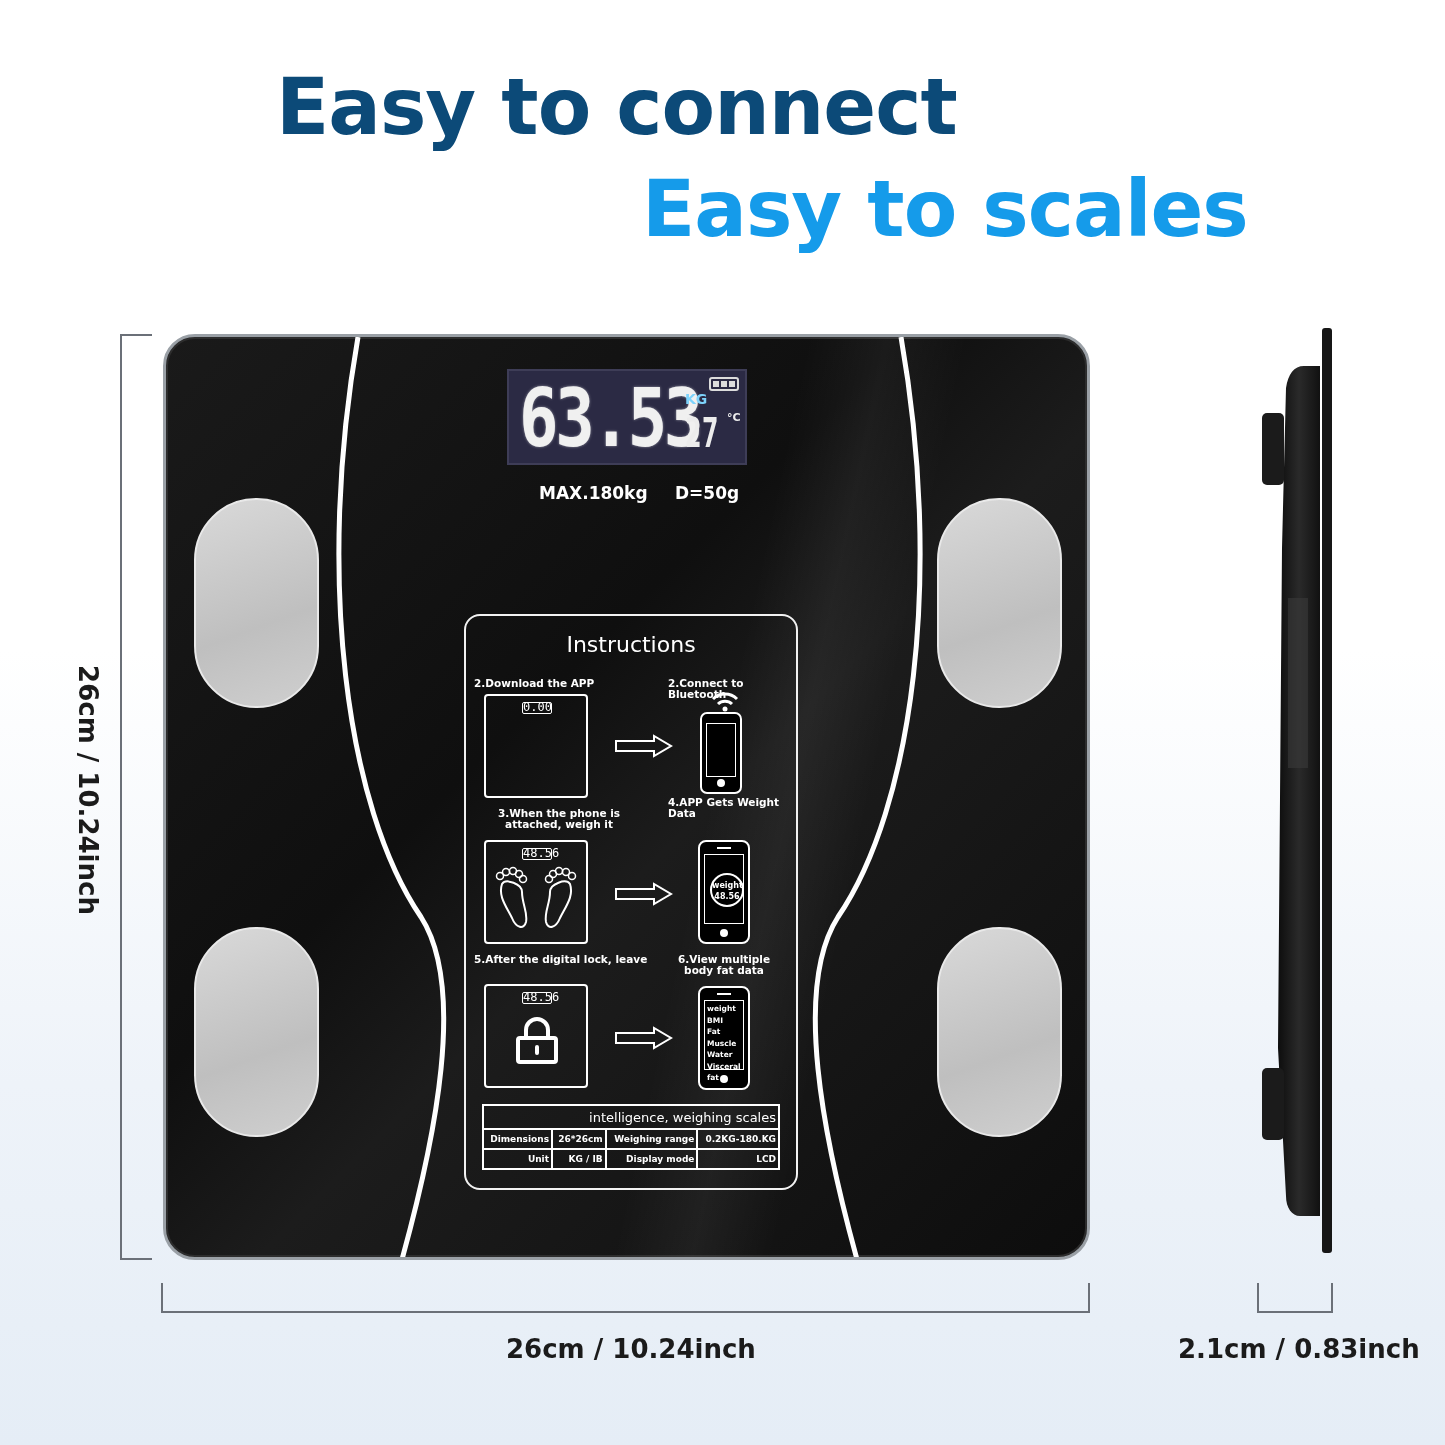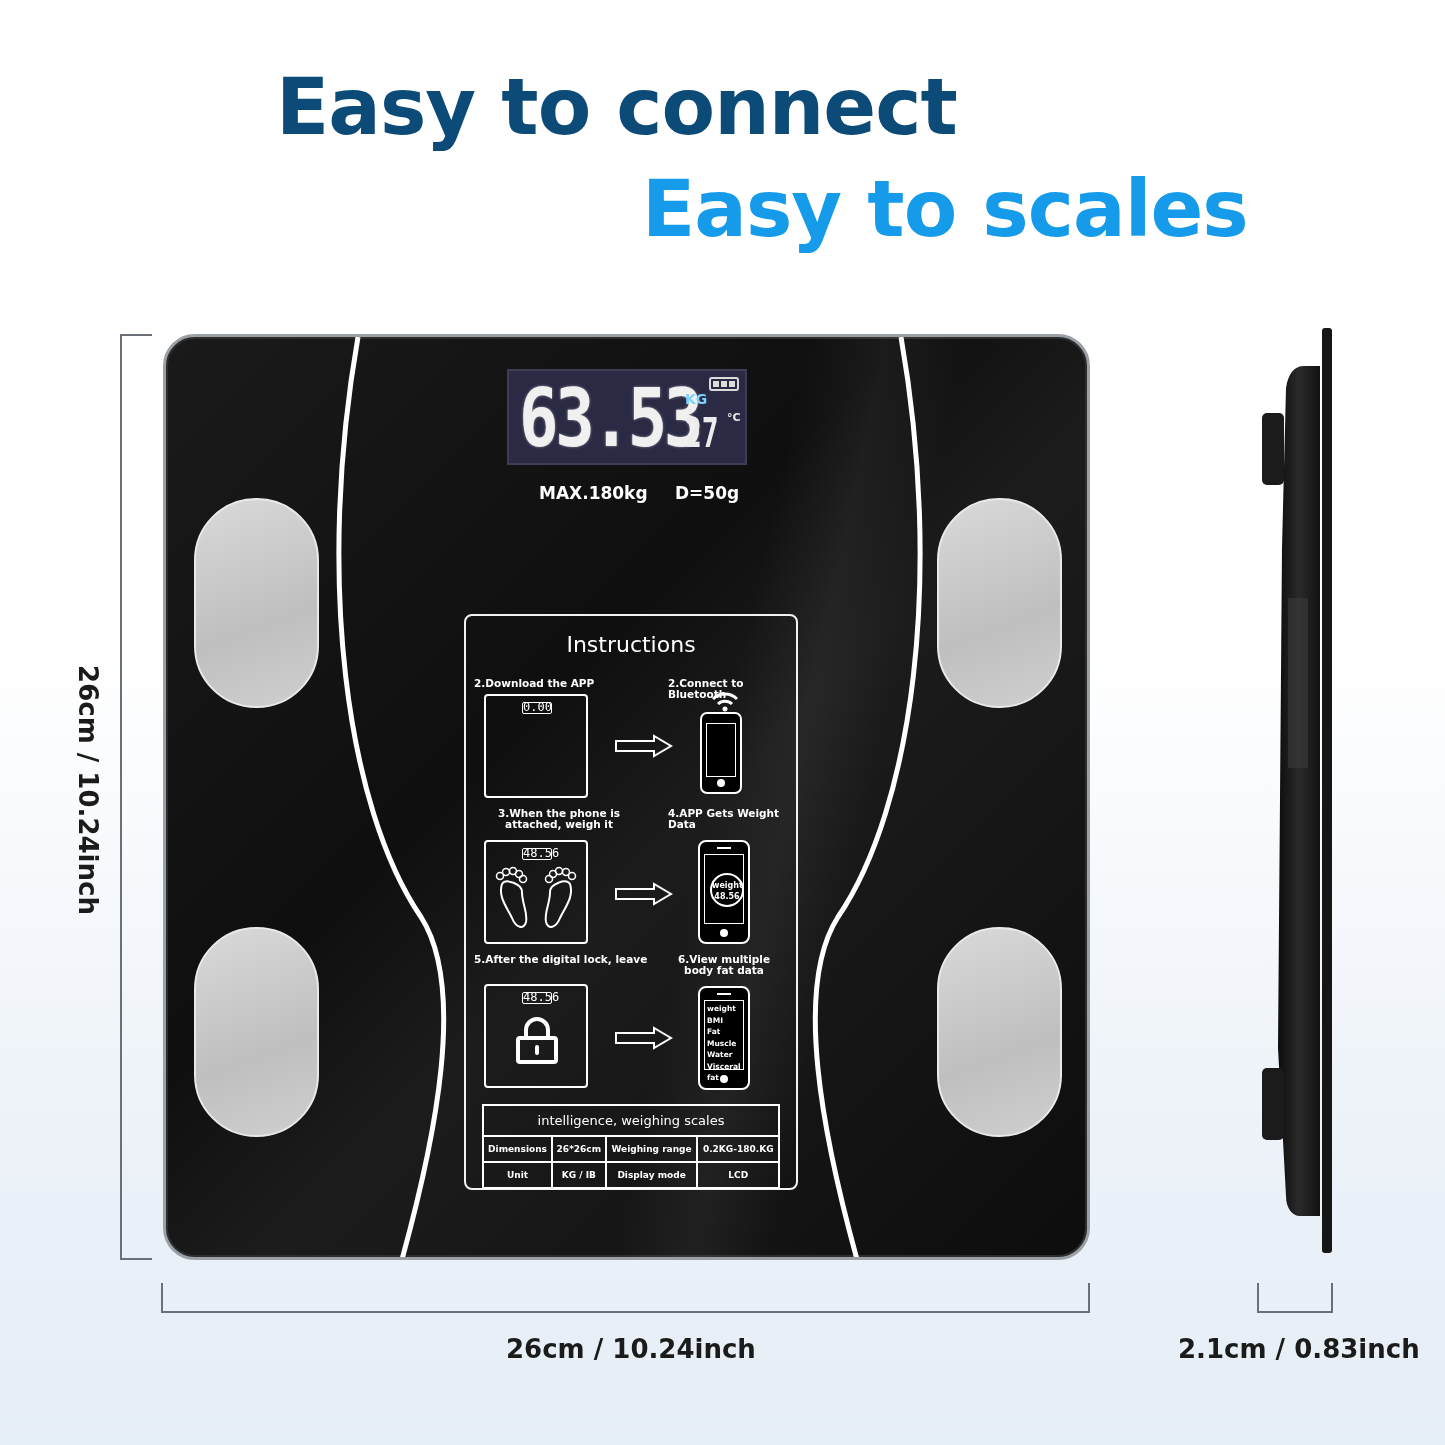--- a/index.html
+++ b/index.html
@@ -73,40 +73,40 @@
   .lcd-deg { position: absolute; left: 218px; top: 40px; font-size: 11px; color: #ececec; font-weight: bold; }
   .lcd-batt { position: absolute; left: 200px; top: 6px; width: 30px; height: 14px; border: 2px solid #dcdcdc; border-radius: 3px; display: flex; gap: 2px; padding: 2px; }
   .lcd-batt span { flex: 1; background: #dcdcdc; }
   .spec-line { position: absolute; top: 146px; font-size: 17px; font-weight: bold; color: #ffffff; text-align: right; }
   .spec-max { left: 373px; }
   .spec-d { left: 497px; margin-left: 12px; }
 
   
   .instr {
     position: absolute; left: 298px; top: 277px; width: 334px; height: 576px;
-    border: 2px solid #f2f2f2; border-radius: 8px;
+    border: 2px solid #f2f2f2; border-radius: 16px;
   }
   .instr-title { position: absolute; left: 0; width: 100%; top: 16px; text-align: center; font-size: 22px; color: #ffffff; }
   .step-label { position: absolute; font-size: 10.5px; font-weight: bold; color: #ffffff; line-height: 11px; }
   .tile { position: absolute; width: 104px; height: 104px; border: 2px solid #ffffff; border-radius: 4px; }
   .tile-disp { position: absolute; left: 36px; top: 6px; width: 30px; height: 12px; border: 1.5px solid #fff; border-radius: 2px; font-size: 12px; color: #fff; text-align: center; line-height: 9px; font-family: "DejaVu Sans Mono", monospace; }
   .arrow { position: absolute; width: 60px; height: 24px; }
   .phone { position: absolute; width: 52px; height: 104px; border: 2px solid #fff; border-radius: 8px; background: #000; }
   .phone-screen { position: absolute; left: 4px; top: 12px; right: 4px; bottom: 18px; background: #fff; }
   .phone-screen.dark { background: #000; border: 1.5px solid #fff; }
   .phone-btn { position: absolute; left: 50%; bottom: 5px; width: 8px; height: 8px; margin-left: -4px; border-radius: 50%; background: #fff; }
   .phone-spk { position: absolute; left: 50%; top: 5px; width: 14px; height: 2px; margin-left: -7px; background: #fff; }
   .weight-circle { position: absolute; left: 5px; top: 18px; width: 34px; height: 34px; border: 2px solid #fff; border-radius: 50%; color: #fff; font-size: 8px; font-weight: bold; text-align: center; line-height: 11px; padding-top: 5px; }
   .metrics { position: absolute; left: 2px; top: 2px; color: #fff; font-size: 7.5px; font-weight: bold; line-height: 11.5px; }
 
   .spec-table {
     position: absolute; left: 16px; top: 488px; width: 298px; border-collapse: collapse;
     color: #fff; font-size: 9px; font-weight: bold;
   }
-  .spec-table td { border: 2px solid #fff; text-align: center; height: 20px; padding: 7px 2px; }
+  .spec-table td { border: 2px solid #fff; text-align: right; height: 20px; padding: 0 2px; }
   .spec-table .cap { font-size: 13px; font-weight: normal; height: 24px; }
 
   
   .side { position: absolute; left: 1250px; top: 328px; width: 90px; height: 925px; }
 </style>
 </head>
 <body>
 
 <div class="headline h1">Easy to connect</div>
 <div class="headline h2">Easy to scales</div>
@@ -181,21 +181,21 @@
         <circle cx="74" cy="6" r="3.5" stroke="#fff" stroke-width="1.5" fill="none"></circle>
         <circle cx="67" cy="5" r="3.5" stroke="#fff" stroke-width="1.5" fill="none"></circle>
         <circle cx="61" cy="8" r="3.5" stroke="#fff" stroke-width="1.5" fill="none"></circle>
         <circle cx="57" cy="13" r="3.5" stroke="#fff" stroke-width="1.5" fill="none"></circle>
       </svg>
     </div>
     <svg class="arrow" style="left:148px; top:266px;" viewBox="0 0 60 24">
       <path d="M2 7 H40 V2 L57 12 L40 22 V17 H2 Z" stroke="#fff" stroke-width="2" fill="none"></path>
     </svg>
 
-    <div class="step-label" style="left:202px; top:192px;">4.APP Gets Weight Data</div>
+    <div class="step-label" style="left:202px; top:181px;">4.APP Gets Weight Data</div>
     <div class="phone" style="left:232px; top:224px;">
       <div class="phone-spk"></div>
       <div class="phone-screen dark">
         <div class="weight-circle">
           <span>weight</span><br>
           <span>48.56</span>
         </div>
       </div>
       <div class="phone-btn"></div>
     </div>

